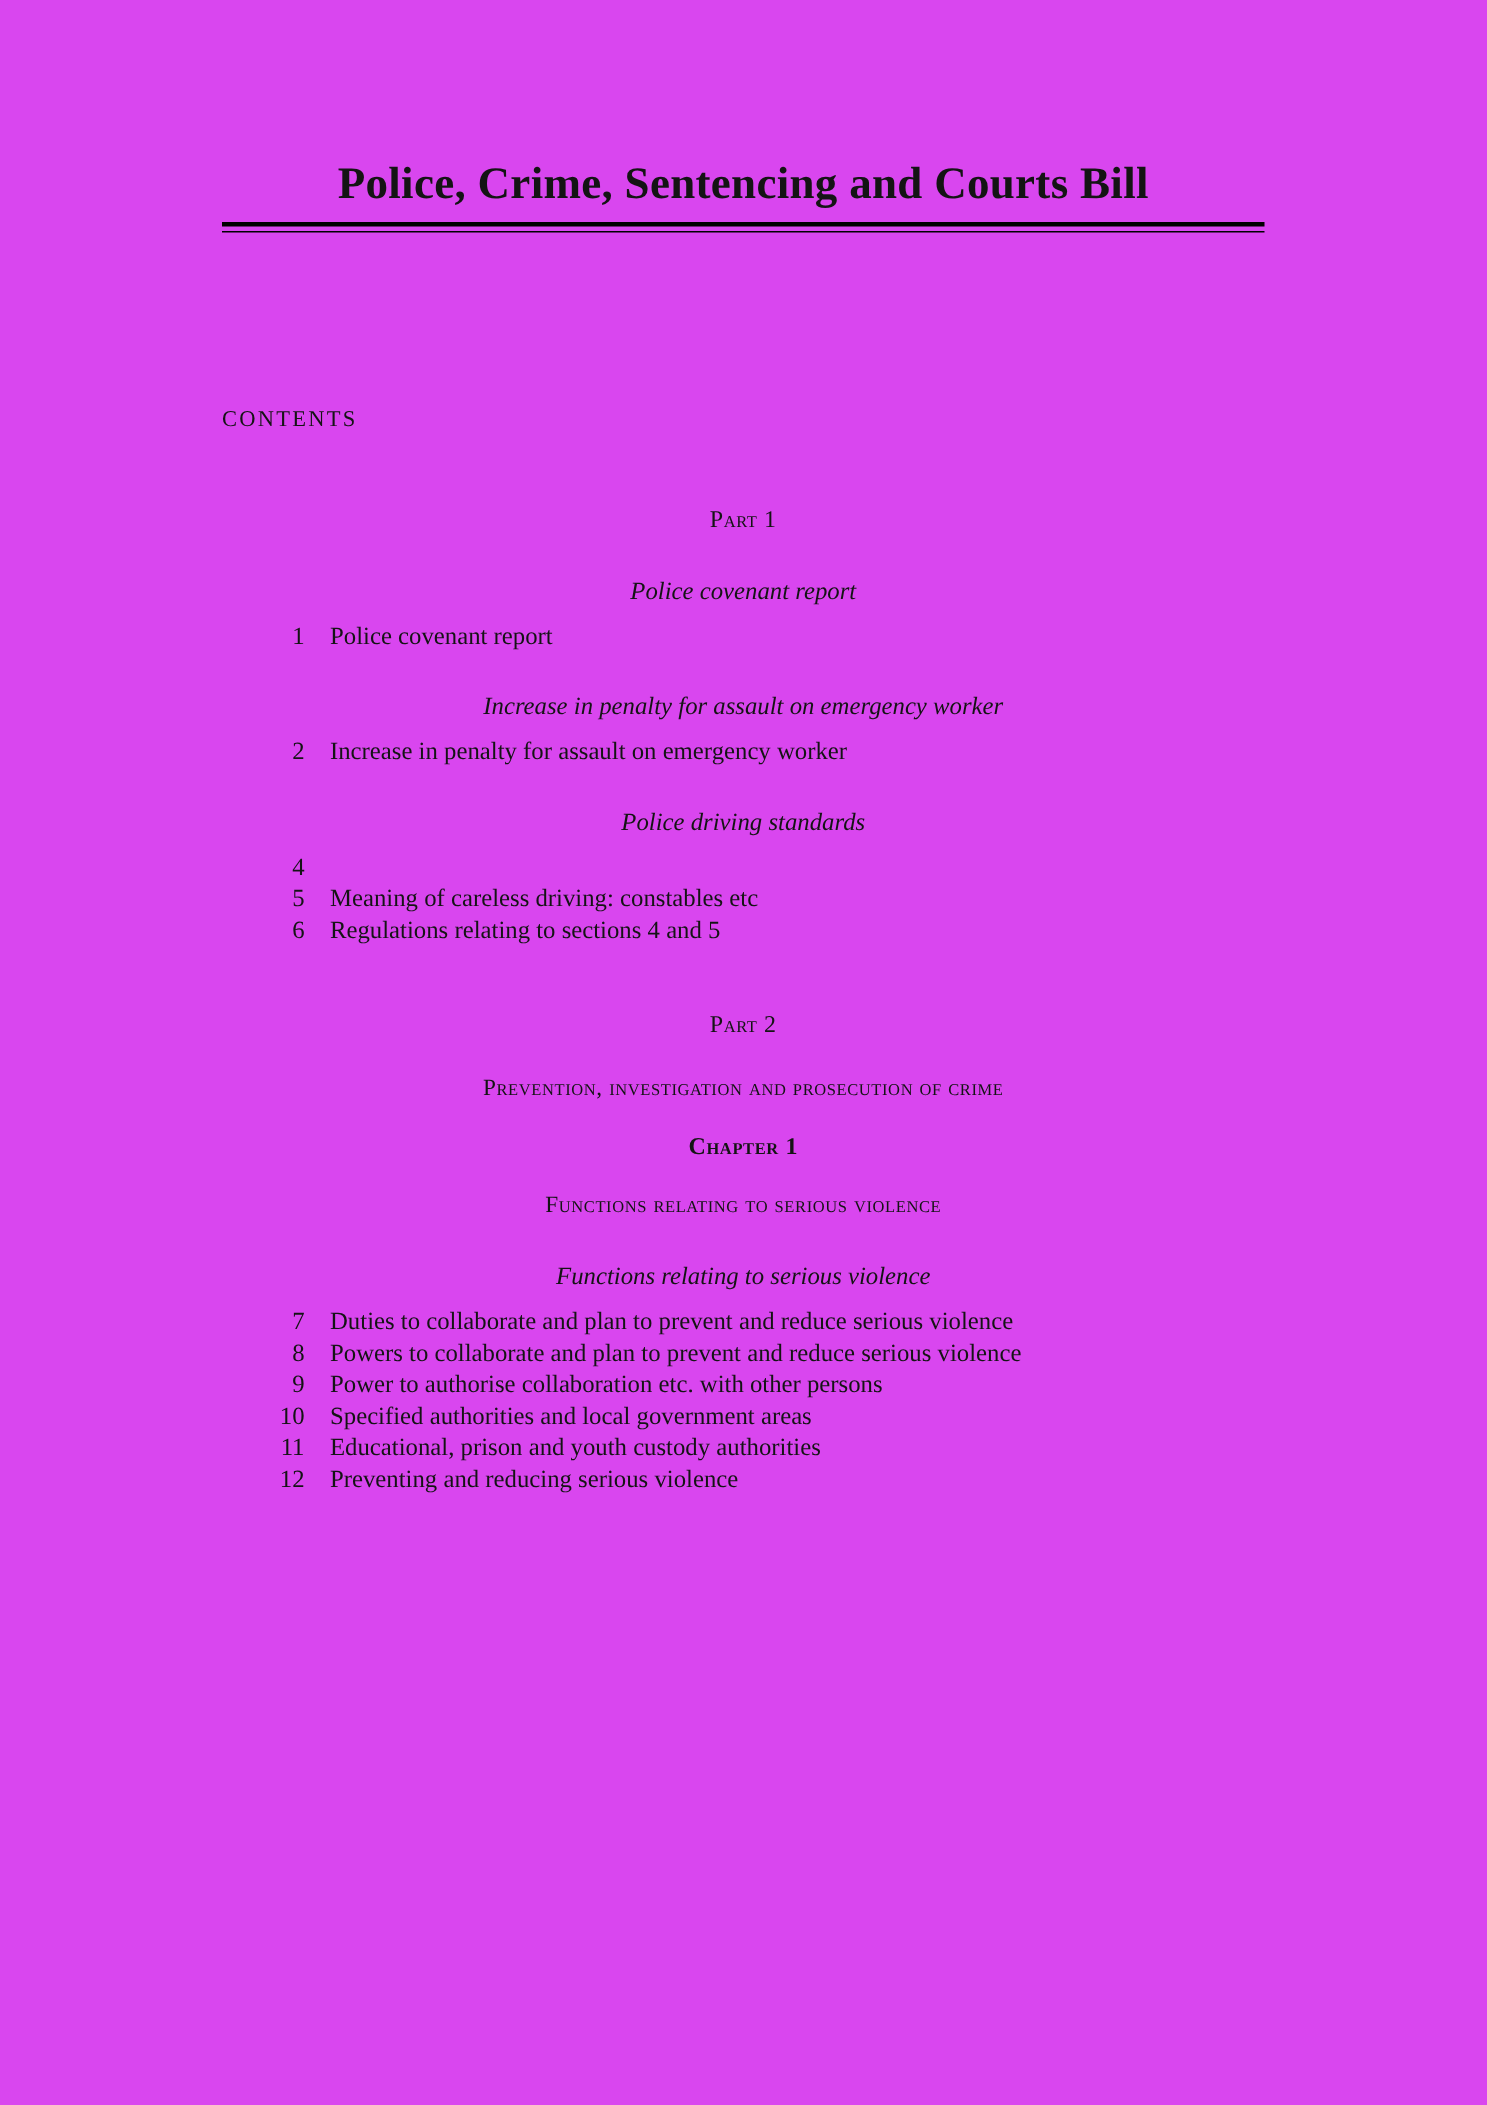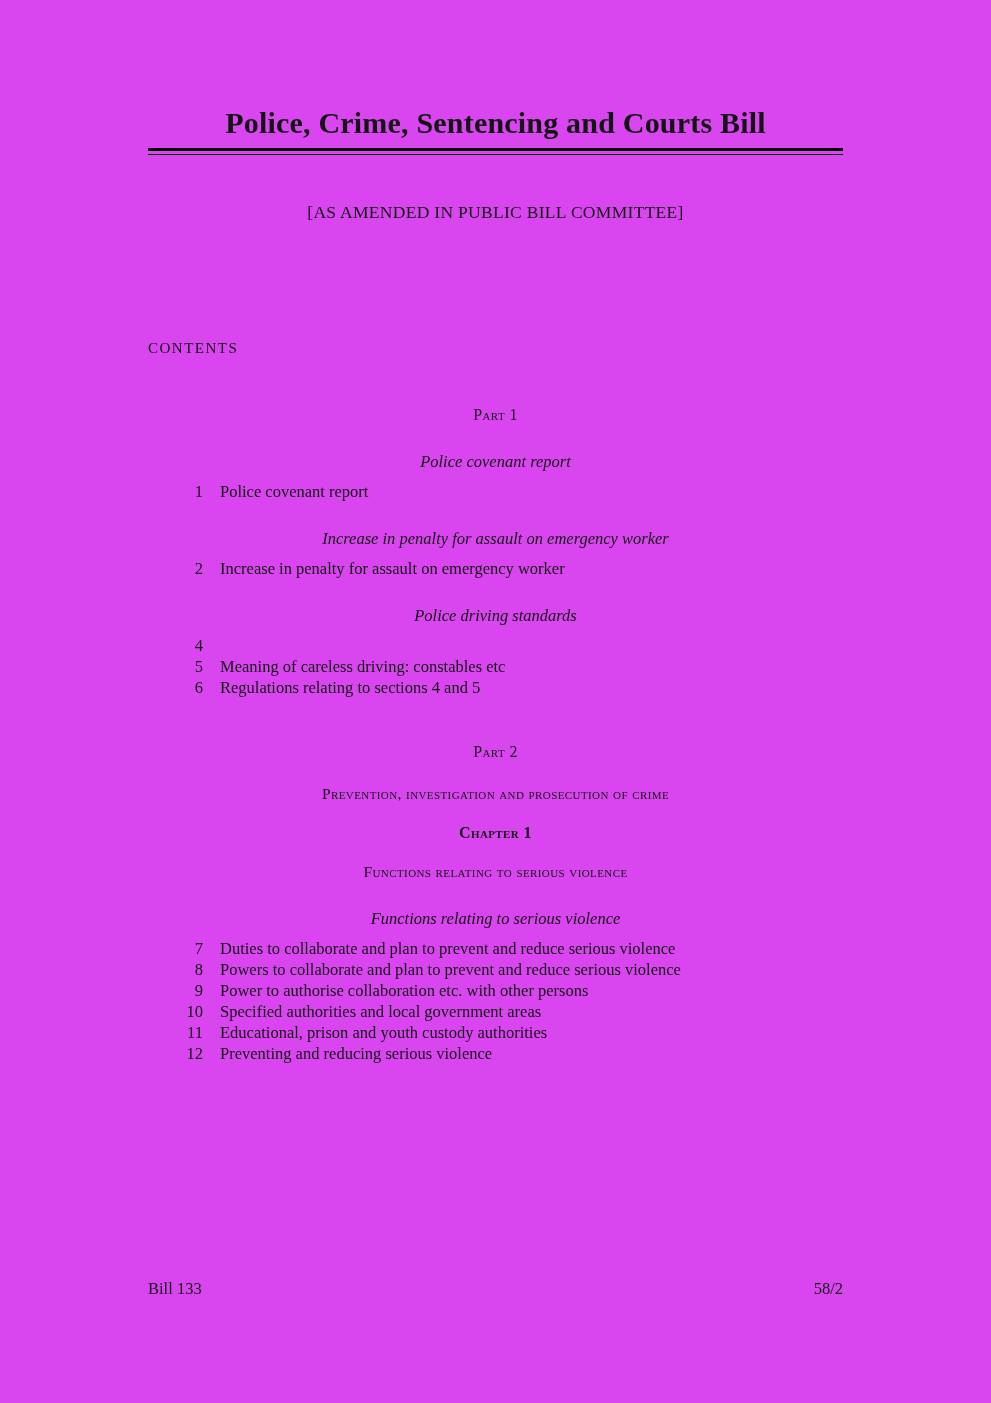--- a/index.html
+++ b/index.html
@@ -134,21 +134,20 @@
 <div class="page">
   <div class="content">
 
     <div class="doc-title">Police, Crime, Sentencing and Courts Bill</div>
 
     <div class="title-rules">
       <div class="rule-thick"></div>
       <div class="rule-thin"></div>
     </div>
 
-    <div class="amended-line">[AS AMENDED IN PUBLIC BILL COMMITTEE]</div>
 
     <div class="contents-heading">CONTENTS</div>
 
     <div class="part-heading">Part 1</div>
 
     <div class="toc-group">
       <div class="group-heading">Police covenant report</div>
       <div class="toc-items">
         <div class="toc-item">
           <span class="num">1</span>
@@ -217,17 +216,13 @@
           <div class="toc-item">
             <span class="num">12</span>
             <span class="txt">Preventing and reducing serious violence</span>
           </div>
         </div>
       </div>
     </div>
 
   </div>
 
-  <div class="footer">
-    <span>Bill 133</span>
-    <span>58/2</span>
-  </div>
 </div>
 
 </body></html>

